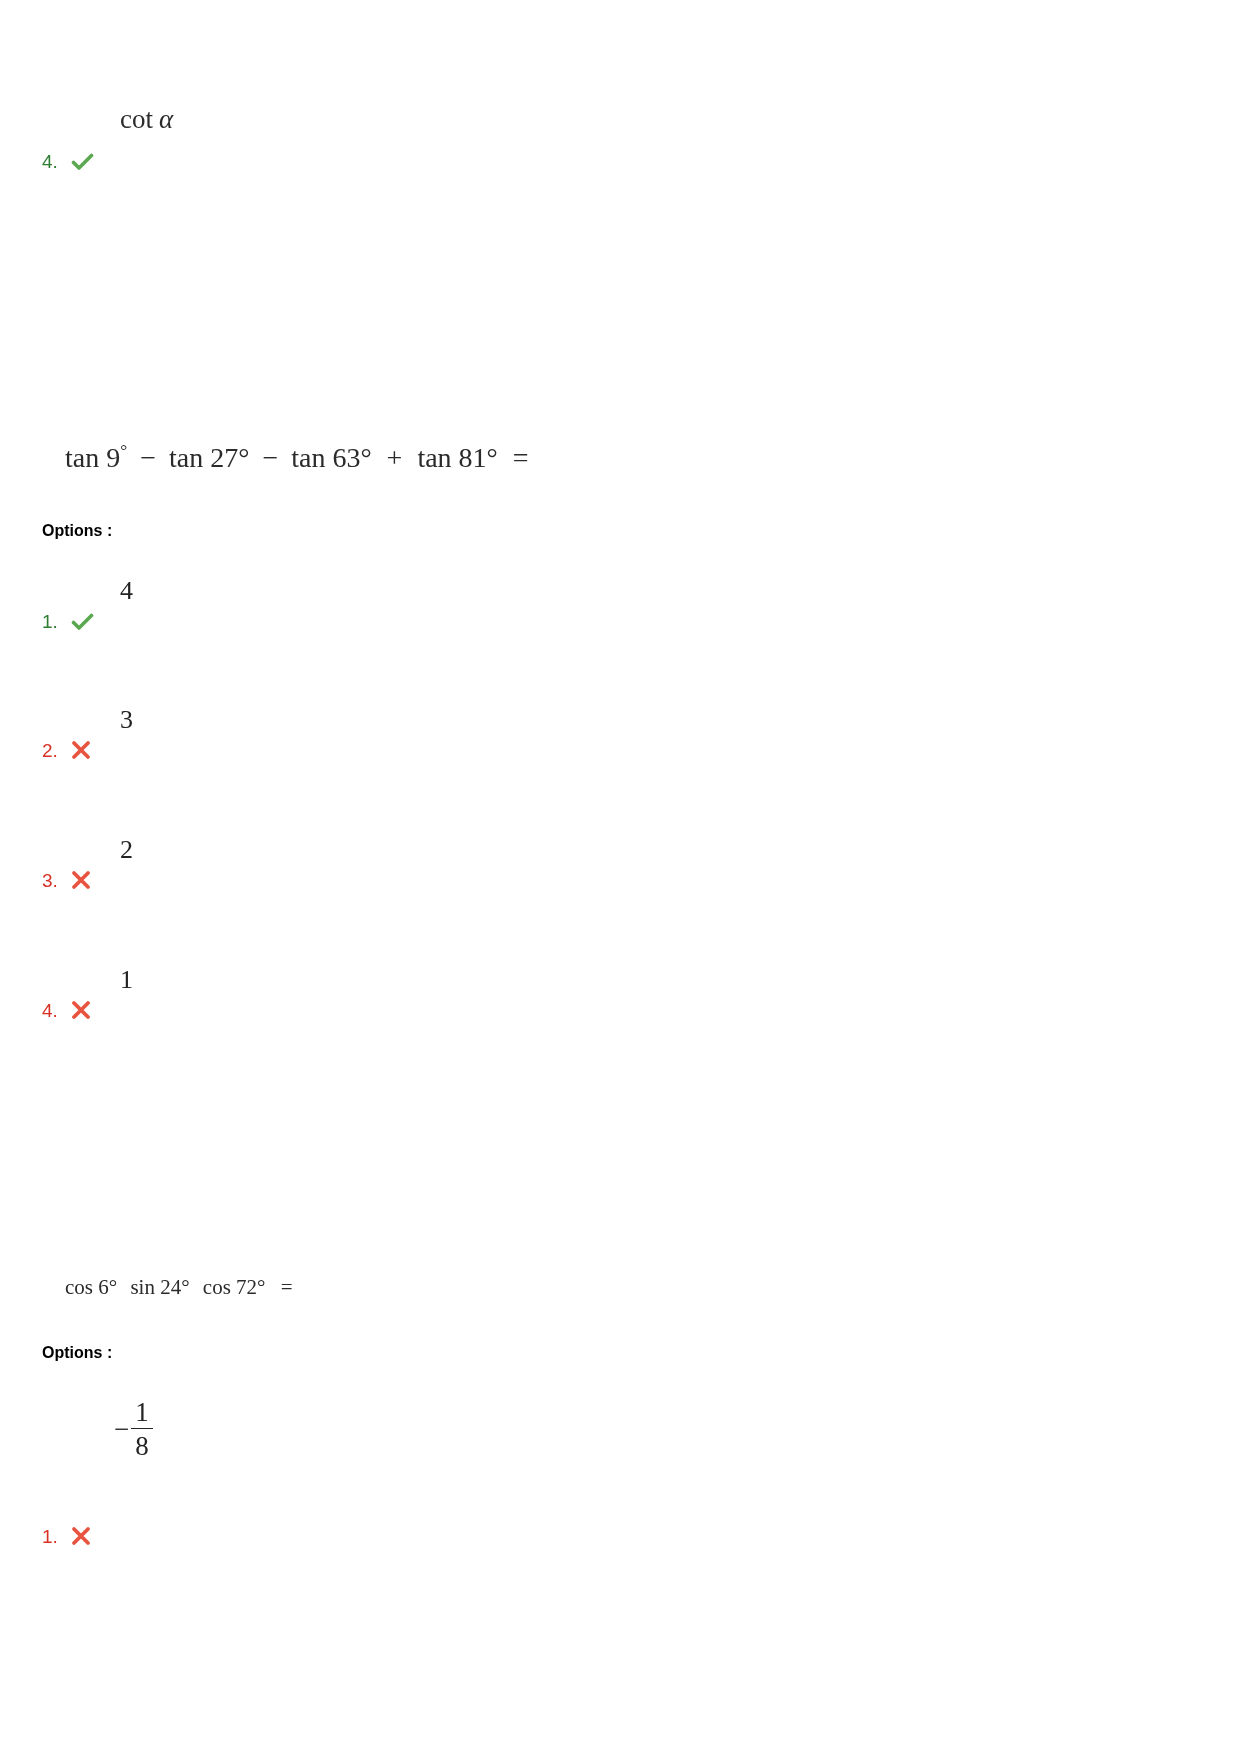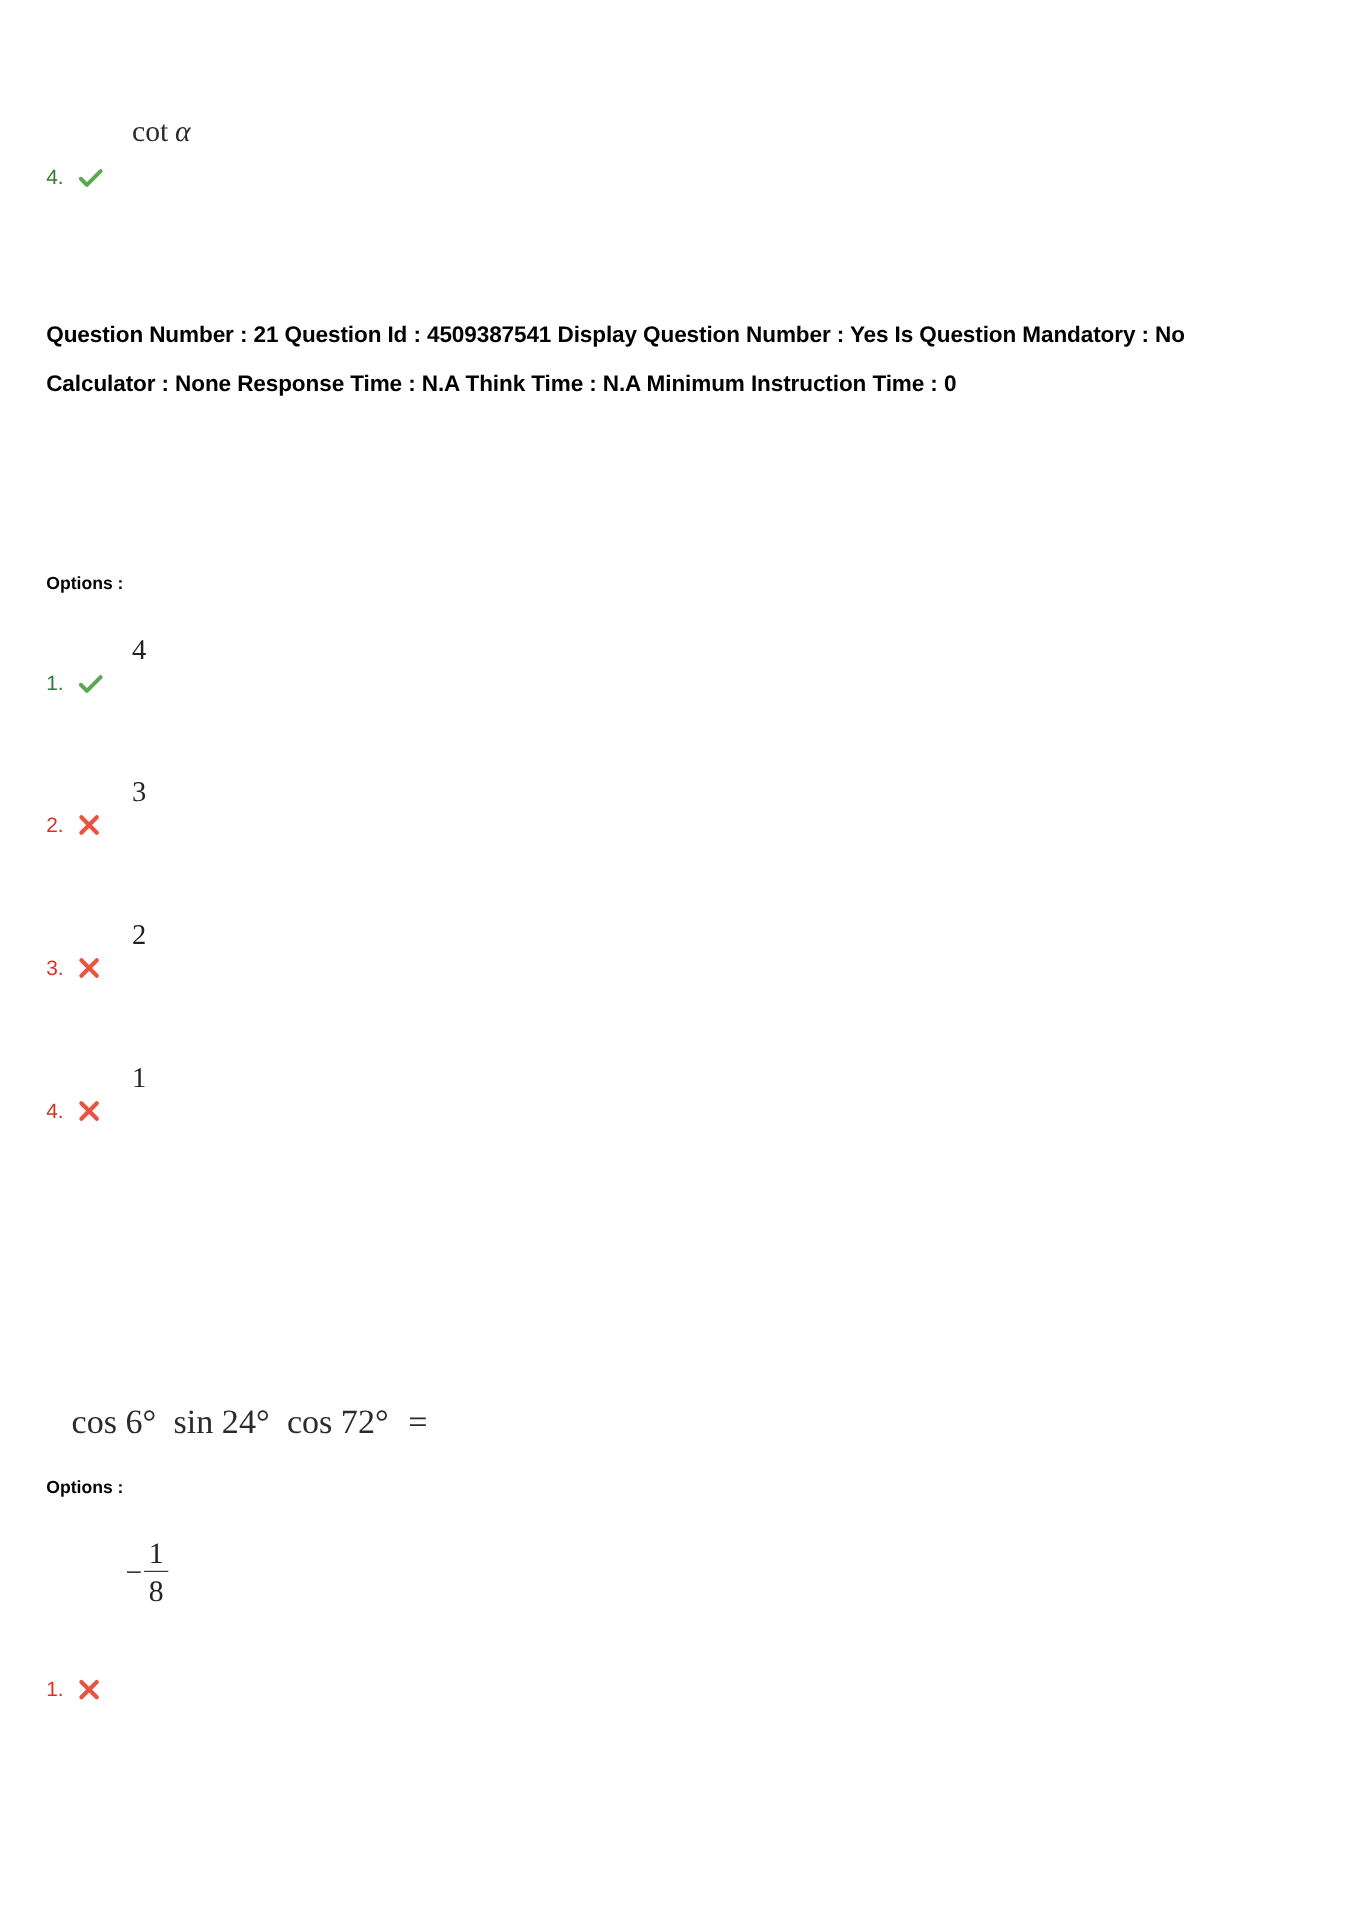--- a/index.html
+++ b/index.html
@@ -131,22 +131,31 @@
 
   <div class="opt" style="top:132px;">
     <span class="opt-num correct">4.</span>
     <span class="mark">
       <svg width="24" height="24" viewBox="0 0 24 24" aria-hidden="true">
         <path d="M3.5 12.5 L9 18 L21.5 5.5" fill="none" stroke="#5aa84f" stroke-width="3.6" stroke-linecap="round" stroke-linejoin="round"></path>
       </svg>
     </span>
   </div>
 
-  <div class="qmeta" style="top:283px;">Question Number : 21 Question Id : 4509387541 Display Question Number : Yes Is Question Mandatory : No Calculator : None Response Time : N.A Think Time : N.A Minimum Instruction Time : 0</div>
-
+
+  <div class="formula" style="left:65px; top:442px; font-size:28px;">
+    <span>tan 9</span><span class="deg-high">°</span>
+    <span style="padding:0 6px">−</span>
+    <span>tan 27°</span>
+    <span style="padding:0 6px">−</span>
+    <span>tan 63°</span>
+    <span style="padding:0 8px">+</span>
+    <span>tan 81°</span>
+    <span style="padding-left:8px">=</span>
+  </div>
 
   <div class="options-label" style="top:522px;">Options :</div>
 
   <div class="opt" style="top:592px;">
     <span class="opt-num correct">1.</span>
     <span class="mark">
       <svg width="24" height="24" viewBox="0 0 24 24" aria-hidden="true">
         <path d="M3.5 12.5 L9 18 L21.5 5.5" fill="none" stroke="#5aa84f" stroke-width="3.6" stroke-linecap="round" stroke-linejoin="round"></path>
       </svg>
     </span>
@@ -177,21 +186,21 @@
     <span class="opt-num wrong">4.</span>
     <span class="mark">
       <svg width="22" height="22" viewBox="0 0 22 22" aria-hidden="true">
         <path d="M4 4 L18 18 M18 4 L4 18" fill="none" stroke="#e8543f" stroke-width="3.8" stroke-linecap="round"></path>
       </svg>
     </span>
     <span class="opt-body" style="left:78px; top:-16px;">1</span>
   </div>
 
 
-  <div class="formula" style="left:65px; top:1275px; font-size:31px;">
+  <div class="formula" style="left:65px; top:1275px; font-size:21px;">
     <span>cos 6°</span>
     <span style="padding-left:8px">sin 24°</span>
     <span style="padding-left:8px">cos 72°</span>
     <span style="padding-left:10px">=</span>
   </div>
 
   <div class="options-label" style="top:1344px;">Options :</div>
 
   <div class="opt" style="top:1487px; height:60px;">
     <span class="opt-num wrong">1.</span>

